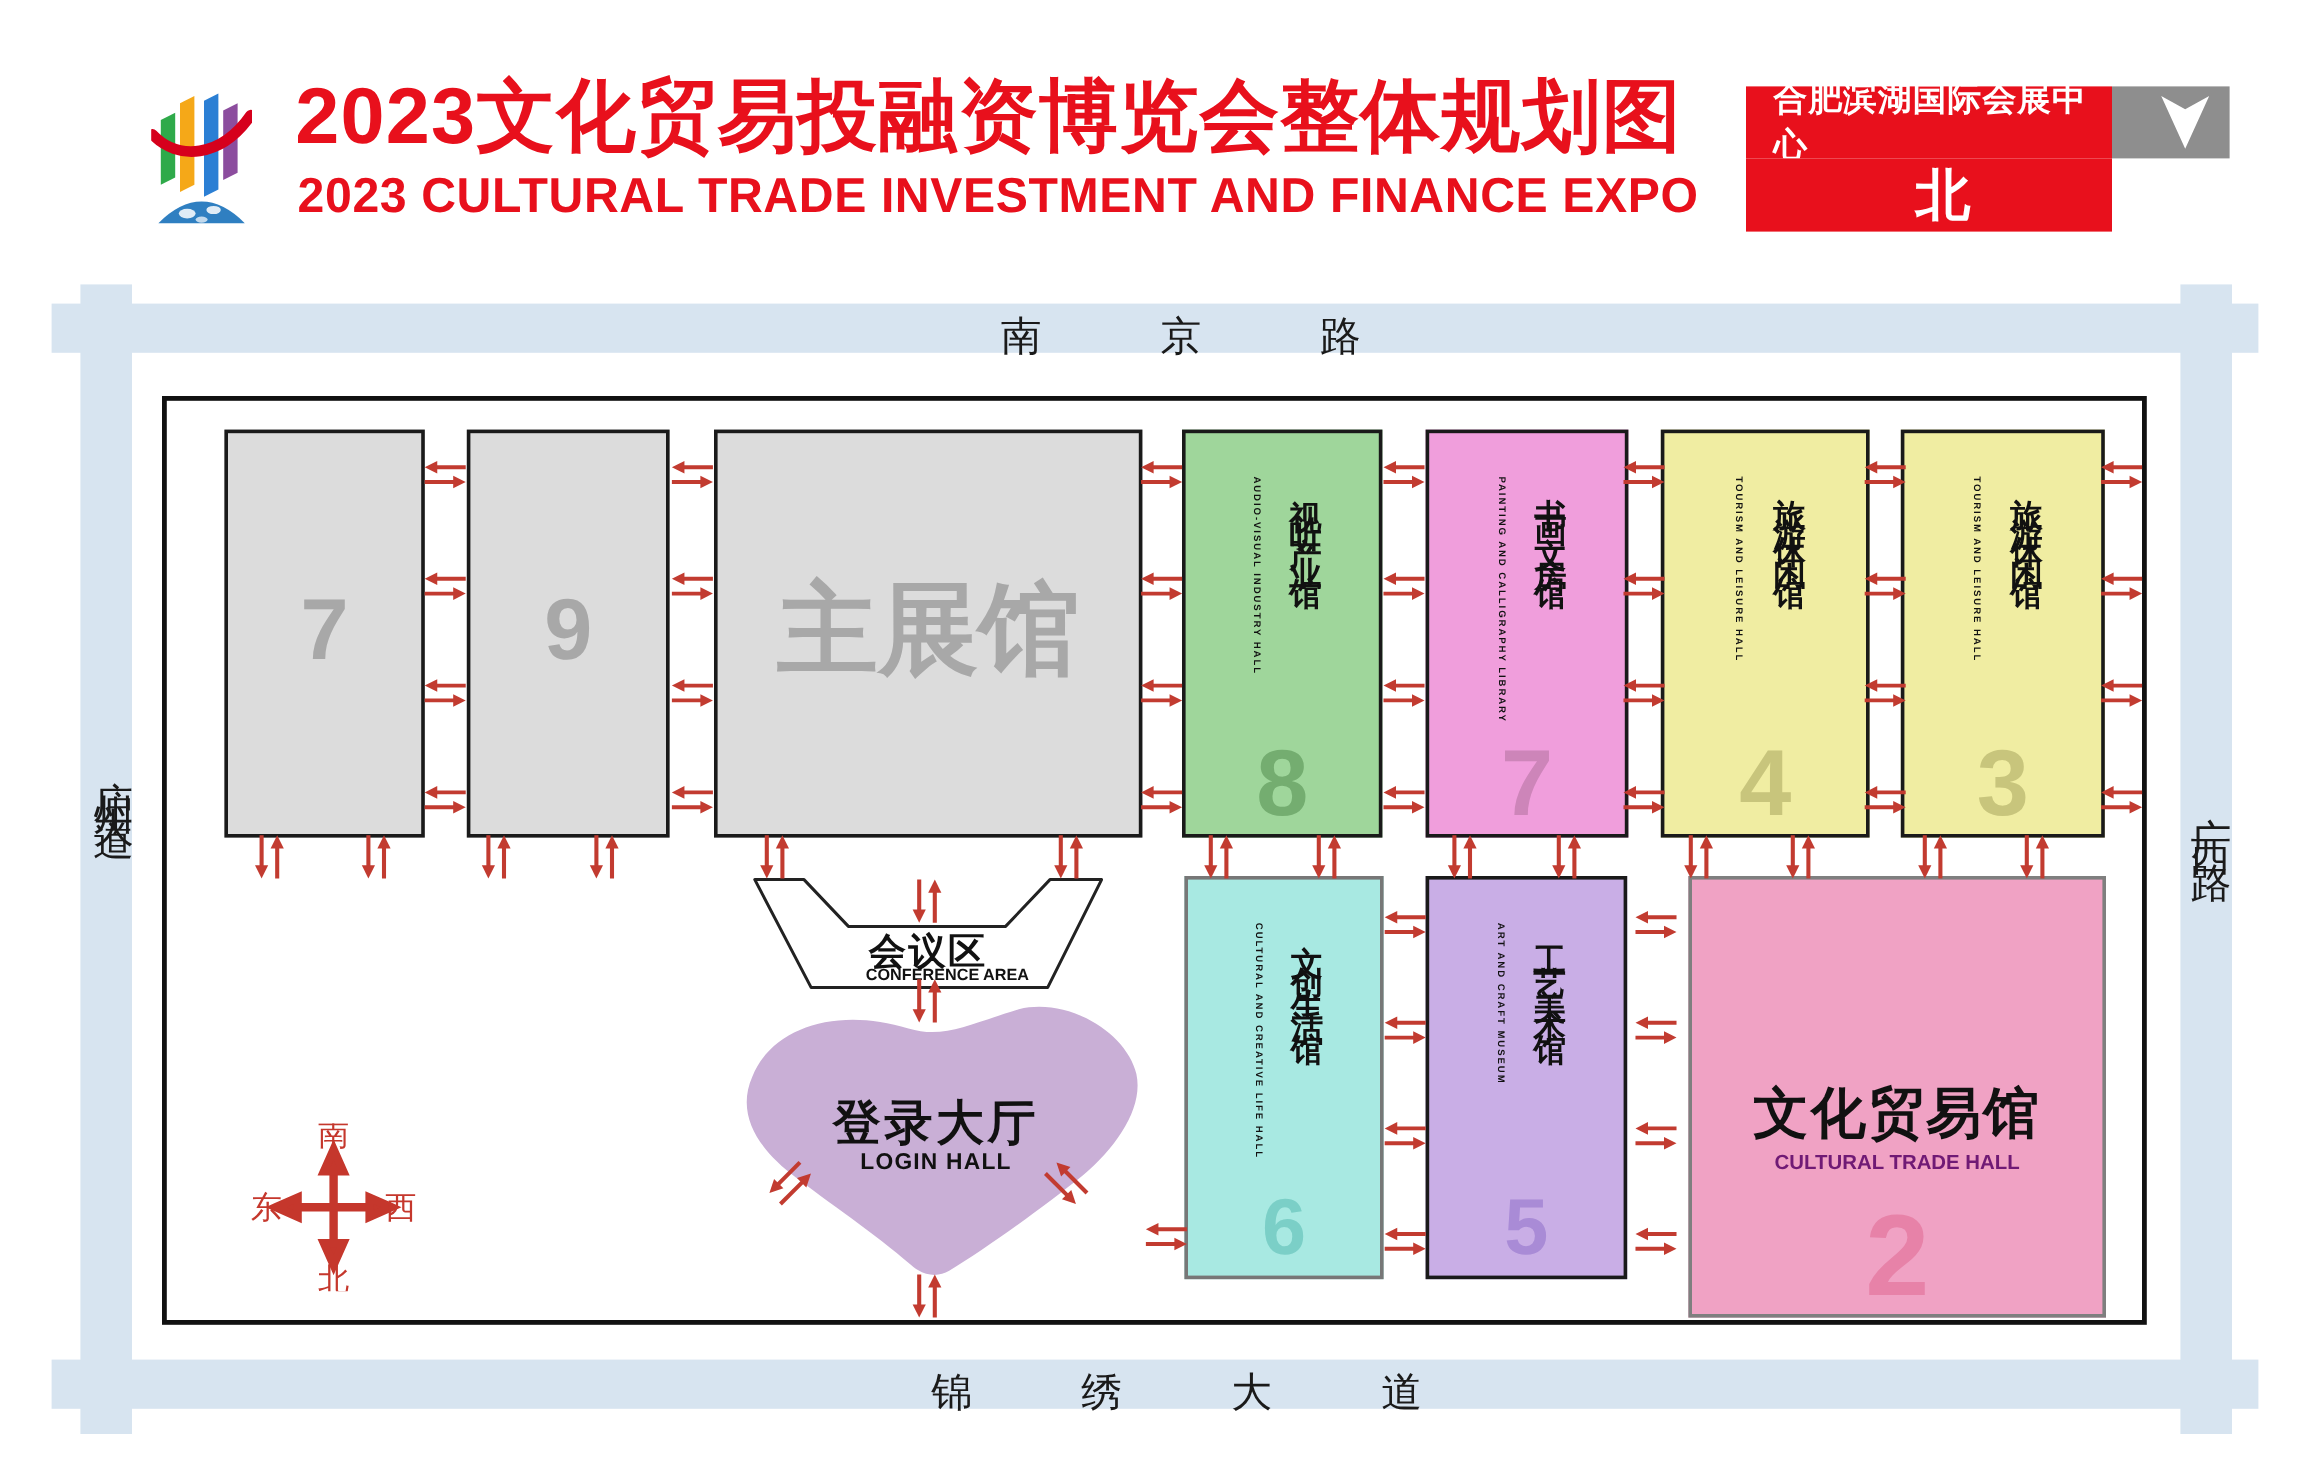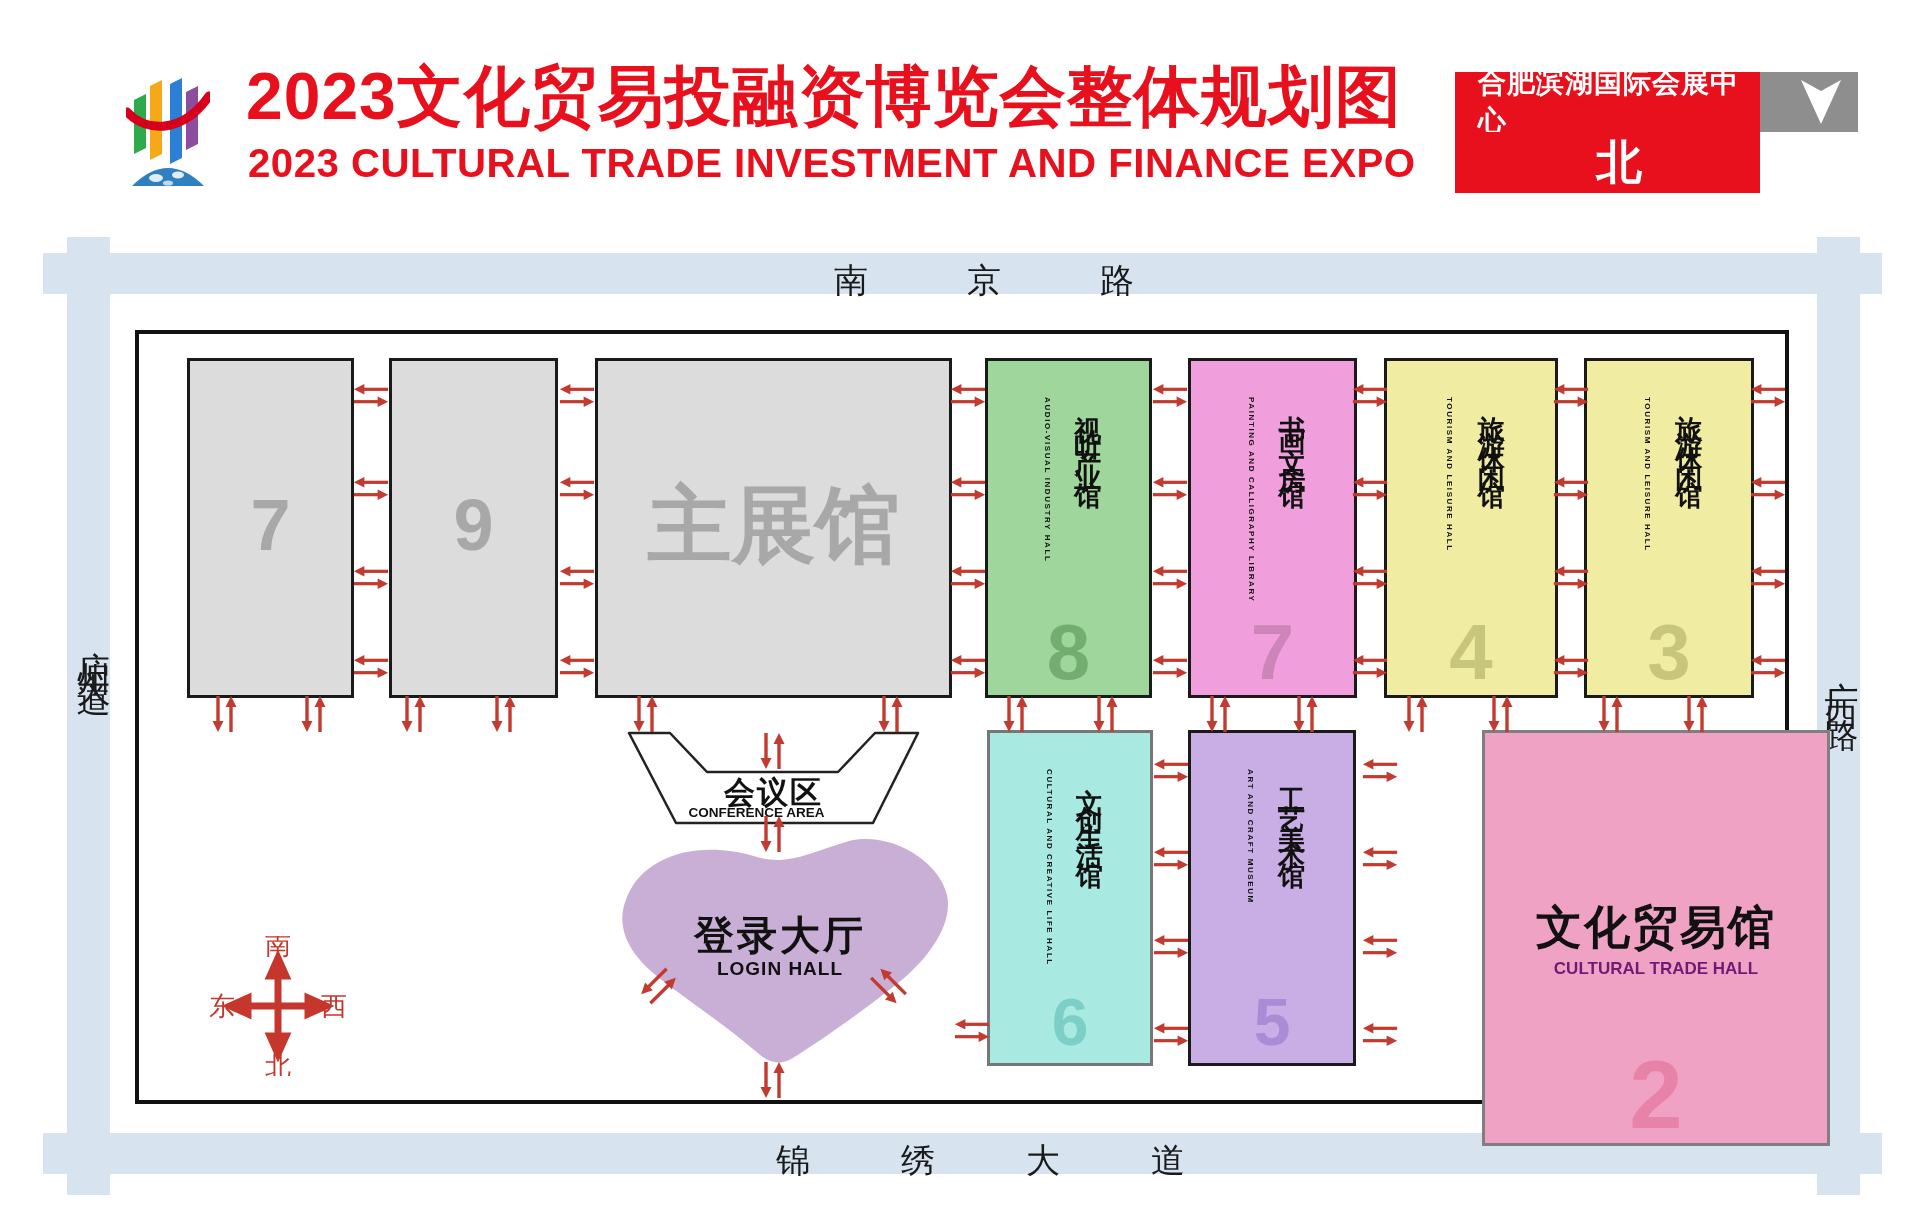--- a/index.html
+++ b/index.html
@@ -49,21 +49,21 @@
   .h2-title{position:absolute;left:0;right:0;top:164px;text-align:center;
             font-size:46px;font-weight:900;color:#111;letter-spacing:2px;}
   .h2-sub{position:absolute;left:0;right:0;top:226px;text-align:center;
           font-size:17px;font-weight:700;color:#701a75;}
   .h2-num{position:absolute;left:0;right:0;bottom:0;text-align:center;
           font-size:96px;font-weight:700;line-height:1;}
   
   .shape{position:absolute;}
   .conf-cn{position:absolute;left:629px;top:772px;width:289px;text-align:center;
            font-size:31px;font-weight:900;color:#111;letter-spacing:2px;}
-  .conf-en{position:absolute;left:612px;top:805px;width:289px;text-align:center;
+  .conf-en{position:absolute;left:645px;top:805px;width:289px;text-align:center;
            font-size:13.5px;font-weight:700;color:#111;}
   .login-cn{position:absolute;left:609px;top:908px;width:342px;text-align:center;
             font-size:40px;font-weight:900;color:#111;letter-spacing:3px;}
   .login-en{position:absolute;left:609px;top:958px;width:342px;text-align:center;
             font-size:19px;font-weight:700;color:#111;letter-spacing:1px;}
   
   .arrow{position:absolute;}
 </style>
 </head>
 <body>
@@ -177,21 +177,21 @@
       <div class="hall row-bottom" style="left: 987px; top: 730px; width: 166px; height: 336px; background: rgb(168, 233, 226); border-color: rgb(119, 119, 119);">
         <span class="v-en">CULTURAL AND CREATIVE LIFE HALL</span>
         <span class="v-cn">文创生活馆</span>
         <span class="hall-num" style="color:#7bcfc7">6</span>
       </div>
       <div class="hall row-bottom" style="left: 1188px; top: 730px; width: 168px; height: 336px; background: rgb(201, 174, 230); border-color: rgb(26, 26, 26);">
         <span class="v-en">ART AND CRAFT MUSEUM</span>
         <span class="v-cn">工艺美术馆</span>
         <span class="hall-num" style="color:#a98bd6">5</span>
       </div>
-      <div class="hall row-bottom" style="left: 1482px; top: 730px; width: 348px; height: 416px; background: rgb(240, 162, 196); border-color: rgb(127, 127, 127);">
+      <div class="hall row-bottom" style="left: 1407px; top: 730px; width: 348px; height: 368px; background: rgb(240, 162, 196); border-color: rgb(127, 127, 127);">
         <div class="h2-title">文化贸易馆</div>
         <div class="h2-sub">CULTURAL TRADE HALL</div>
         <span class="h2-num" style="color:#e782a8">2</span>
       </div>
     </div>
 
   <div id="arrows">
       <div class="arrow" style="left: 352px; top: 381.5px; width: 38px; height: 27px;"><svg width="38" height="27" viewBox="0 0 40 27">
   <path d="M38 7 L11 7" stroke="#c23b30" stroke-width="3.4" fill="none"></path>
   <path d="M13 1.5 L2 7 L13 12.5 Z" fill="#c23b30"></path>

